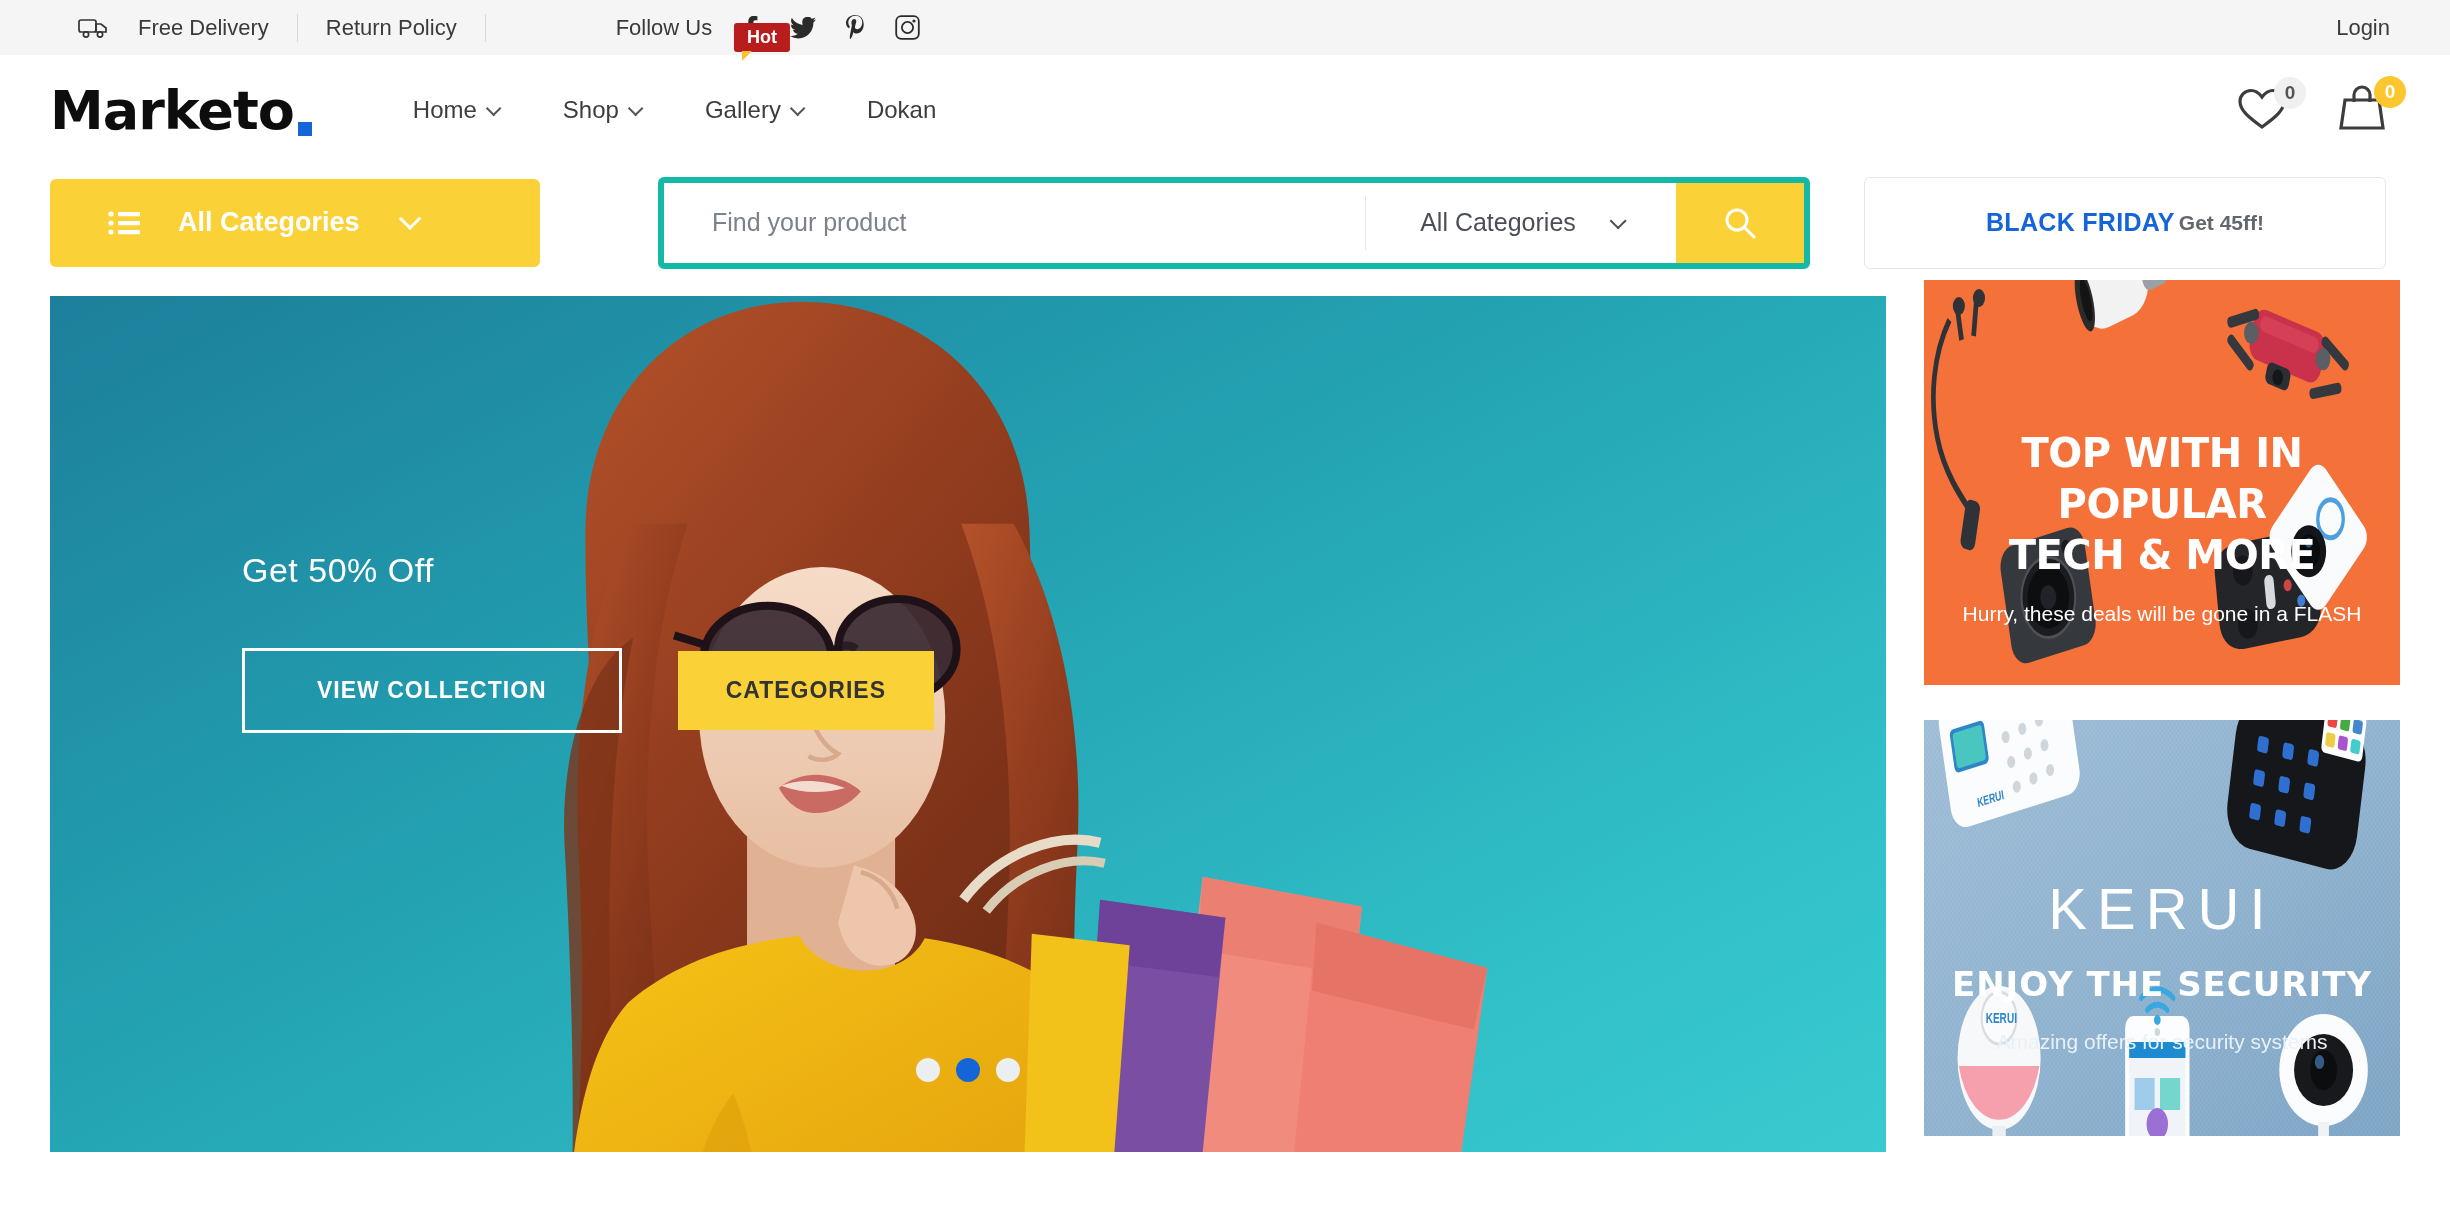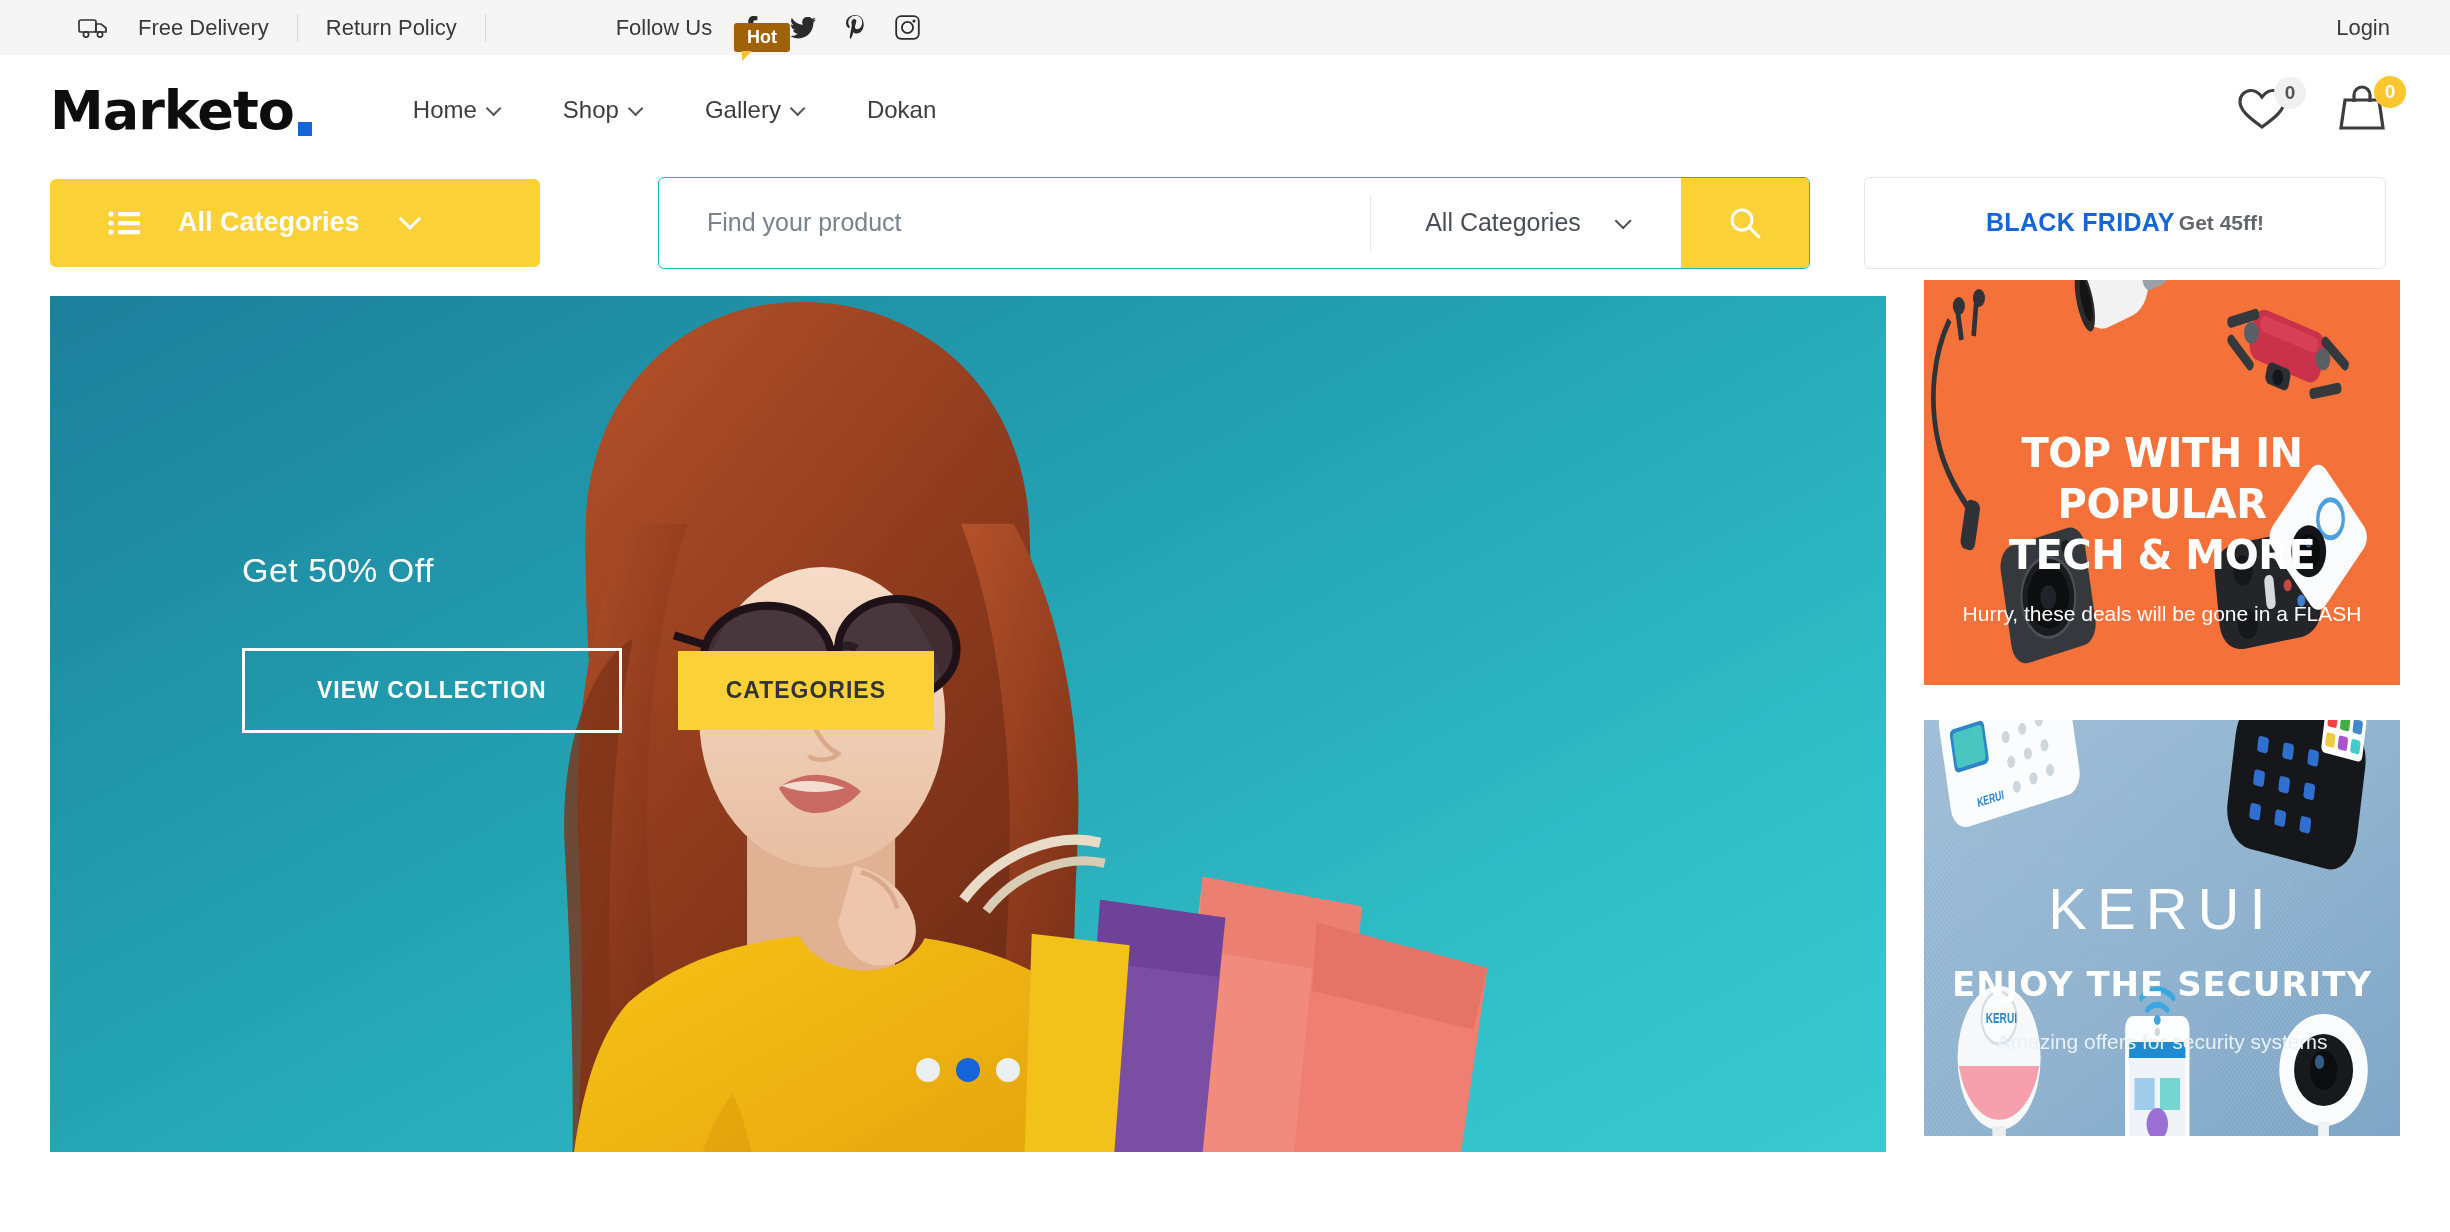--- a/index.html
+++ b/index.html
@@ -39,21 +39,21 @@
   .navitem {
     display: flex; align-items: center; gap: 9px;
     padding: 0 33px; font-size: 24px; color: #3d3d3d; font-weight: 500;
     cursor: pointer; position: relative; height: 110px;
   }
   .chev { display: inline-block; width: 11px; height: 11px;
           border-right: 2px solid #555; border-bottom: 2px solid #555;
           transform: rotate(45deg) translateY(-3px); }
   .hot-badge {
     position: absolute; top: -32px; left: 50%; transform: translateX(-34%);
-    background: #a16207; color: #fff; font-size: 18px; font-weight: 600;
+    background: #b91c1c; color: #fff; font-size: 18px; font-weight: 600;
     padding: 5px 13px 6px; border-radius: 3px; line-height: 1;
   }
   .hot-badge::after {
     content: ""; position: absolute; left: 8px; bottom: -9px;
     border-left: 10px solid #fbc02d; border-bottom: 10px solid transparent;
   }
 
   .header-actions { margin-left: auto; display: flex; align-items: center; gap: 48px; padding-right: 12px; }
   .act { position: relative; cursor: pointer; display: block; }
   .badge {
@@ -72,21 +72,21 @@
     display: flex; align-items: center; gap: 0; cursor: pointer;
   }
   .allcat-ico { margin-left: 58px; display: flex; }
   .allcat-txt { color: #fff; font-size: 27px; font-weight: bold; margin-left: 38px; }
   .allcat-chev { margin-left: 42px; width: 16px; height: 16px;
                  border-right: 3px solid #fff; border-bottom: 3px solid #fff;
                  transform: rotate(45deg) translate(-3px,-3px); }
 
   .searchbox {
     margin-left: 118px; width: 1152px; height: 92px;
-    border: 1px solid #14b8a6; border-radius: 6px; background: #fff;
+    border: 6px solid #14b8a6; border-radius: 6px; background: #fff;
     display: flex; align-items: center; overflow: hidden;
   }
   .search-input {
     flex: 1; border: none; outline: none; height: 100%;
     padding-left: 48px; font-size: 25px; color: #5b6470;
     font-family: "Liberation Sans", sans-serif; background: transparent;
   }
   .search-input::placeholder { color: #7a828c; }
   .search-divider { width: 1px; height: 54px; background: #e3e6ea; }
   .search-select {

